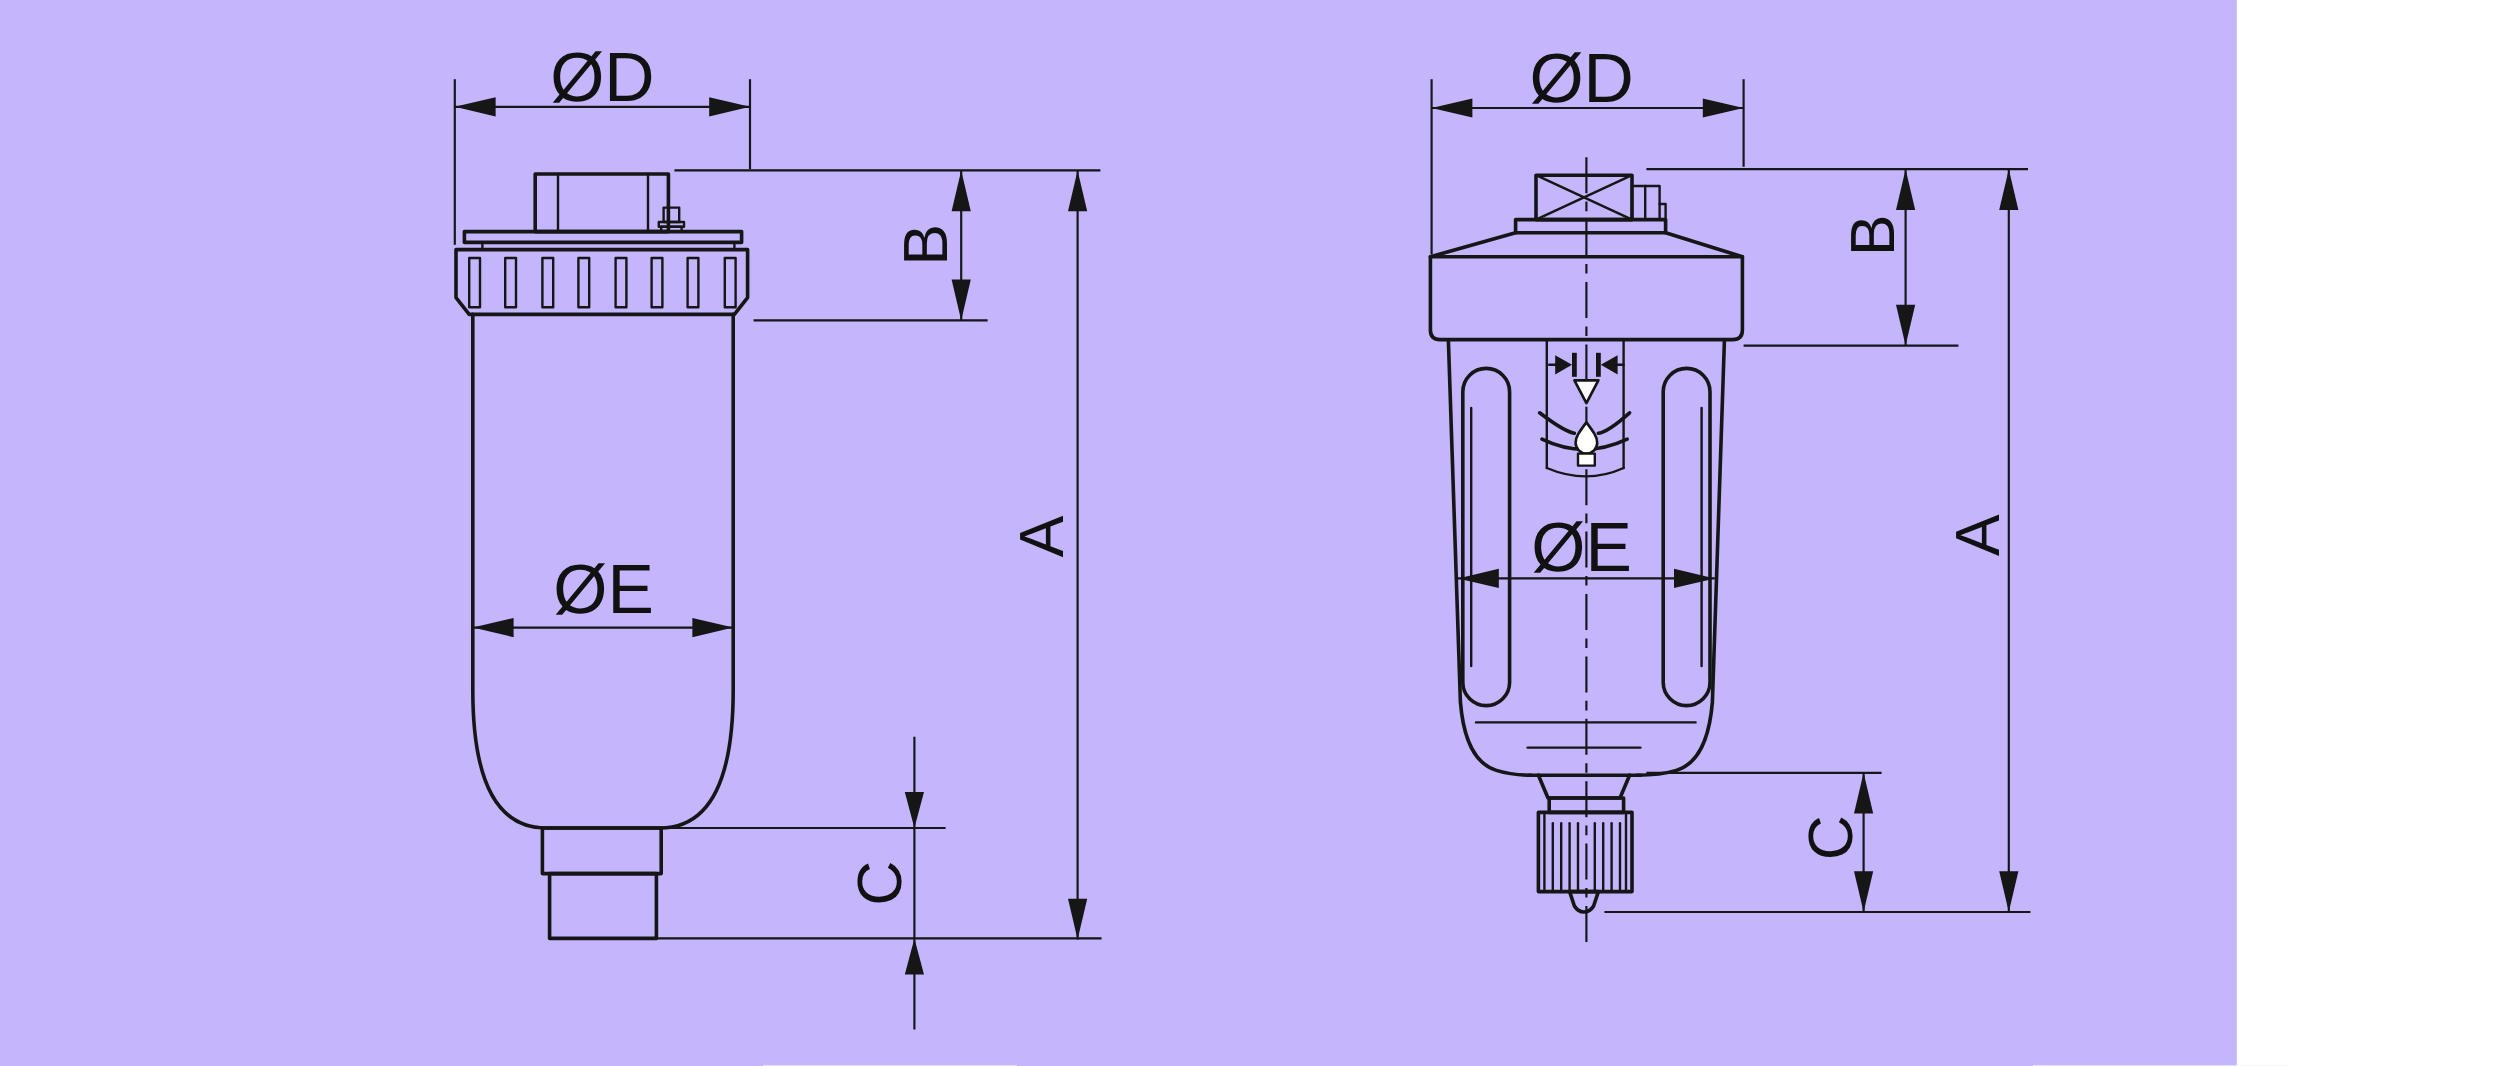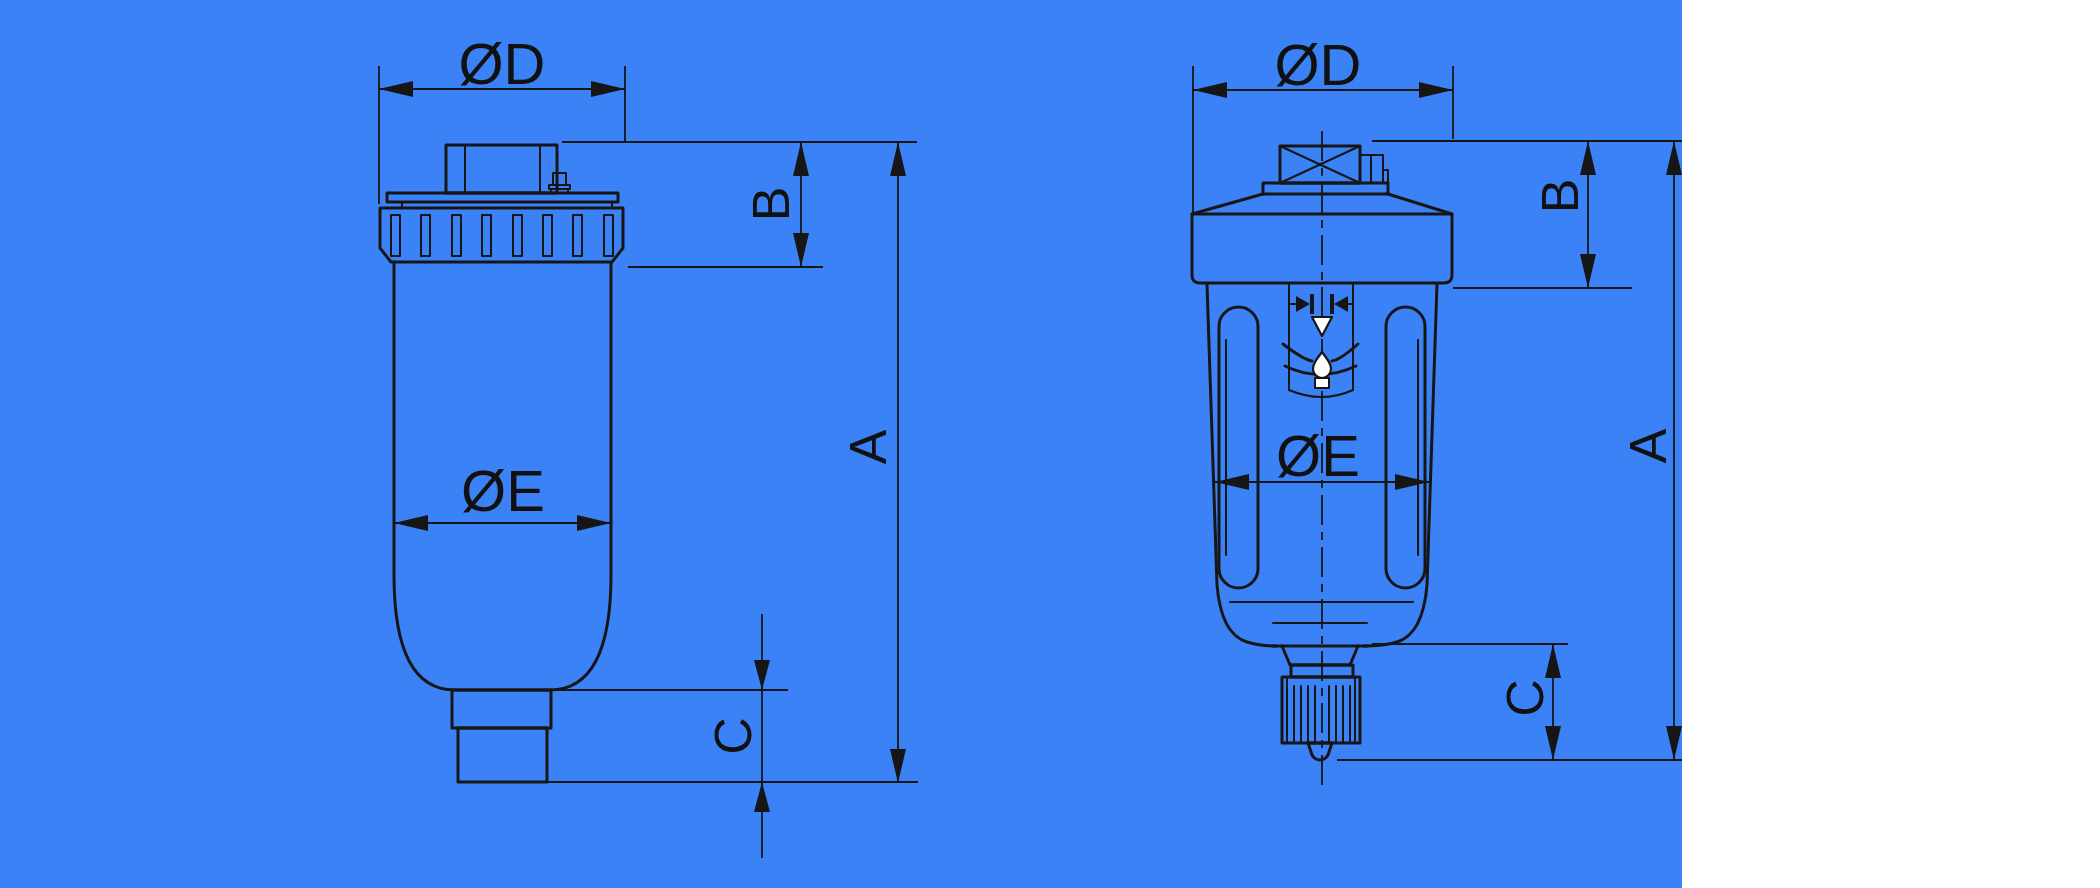--- a/index.html
+++ b/index.html
@@ -1,16 +1,16 @@
 <!DOCTYPE html>
 <html><head>
 <meta charset="utf-8">
 <style>
   html,body{margin:0;padding:0;background:#ffffff;}
-  .stage{position:relative;width:1682px;height:888px;background:#3b82f6;overflow:hidden;}
+  .stage{position:relative;width:1864px;height:888px;background:#c4b5fd;overflow:hidden;}
   svg{display:block;}
   .outline{fill:none;stroke:#161616;stroke-width:3;stroke-linejoin:round;stroke-linecap:round;}
   .outline-thin{fill:none;stroke:#161616;stroke-width:2;stroke-linejoin:round;stroke-linecap:round;}
   .fillwhite{fill:#ffffff;}
   .dim{fill:none;stroke:#161616;stroke-width:1.8;stroke-linecap:butt;}
   .arrow{fill:#161616;stroke:none;}
   .hollow{fill:#ffffff;stroke:#161616;stroke-width:2.2;stroke-linejoin:round;}
   .centerline{fill:none;stroke:#161616;stroke-width:1.8;stroke-dasharray:30 7 8 7;}
   text.dim-label{font-family:"Liberation Sans","DejaVu Sans",sans-serif;font-size:52px;fill:#111;}
   text.dia-label{font-family:"Liberation Sans","DejaVu Sans",sans-serif;font-size:58px;fill:#111;}

